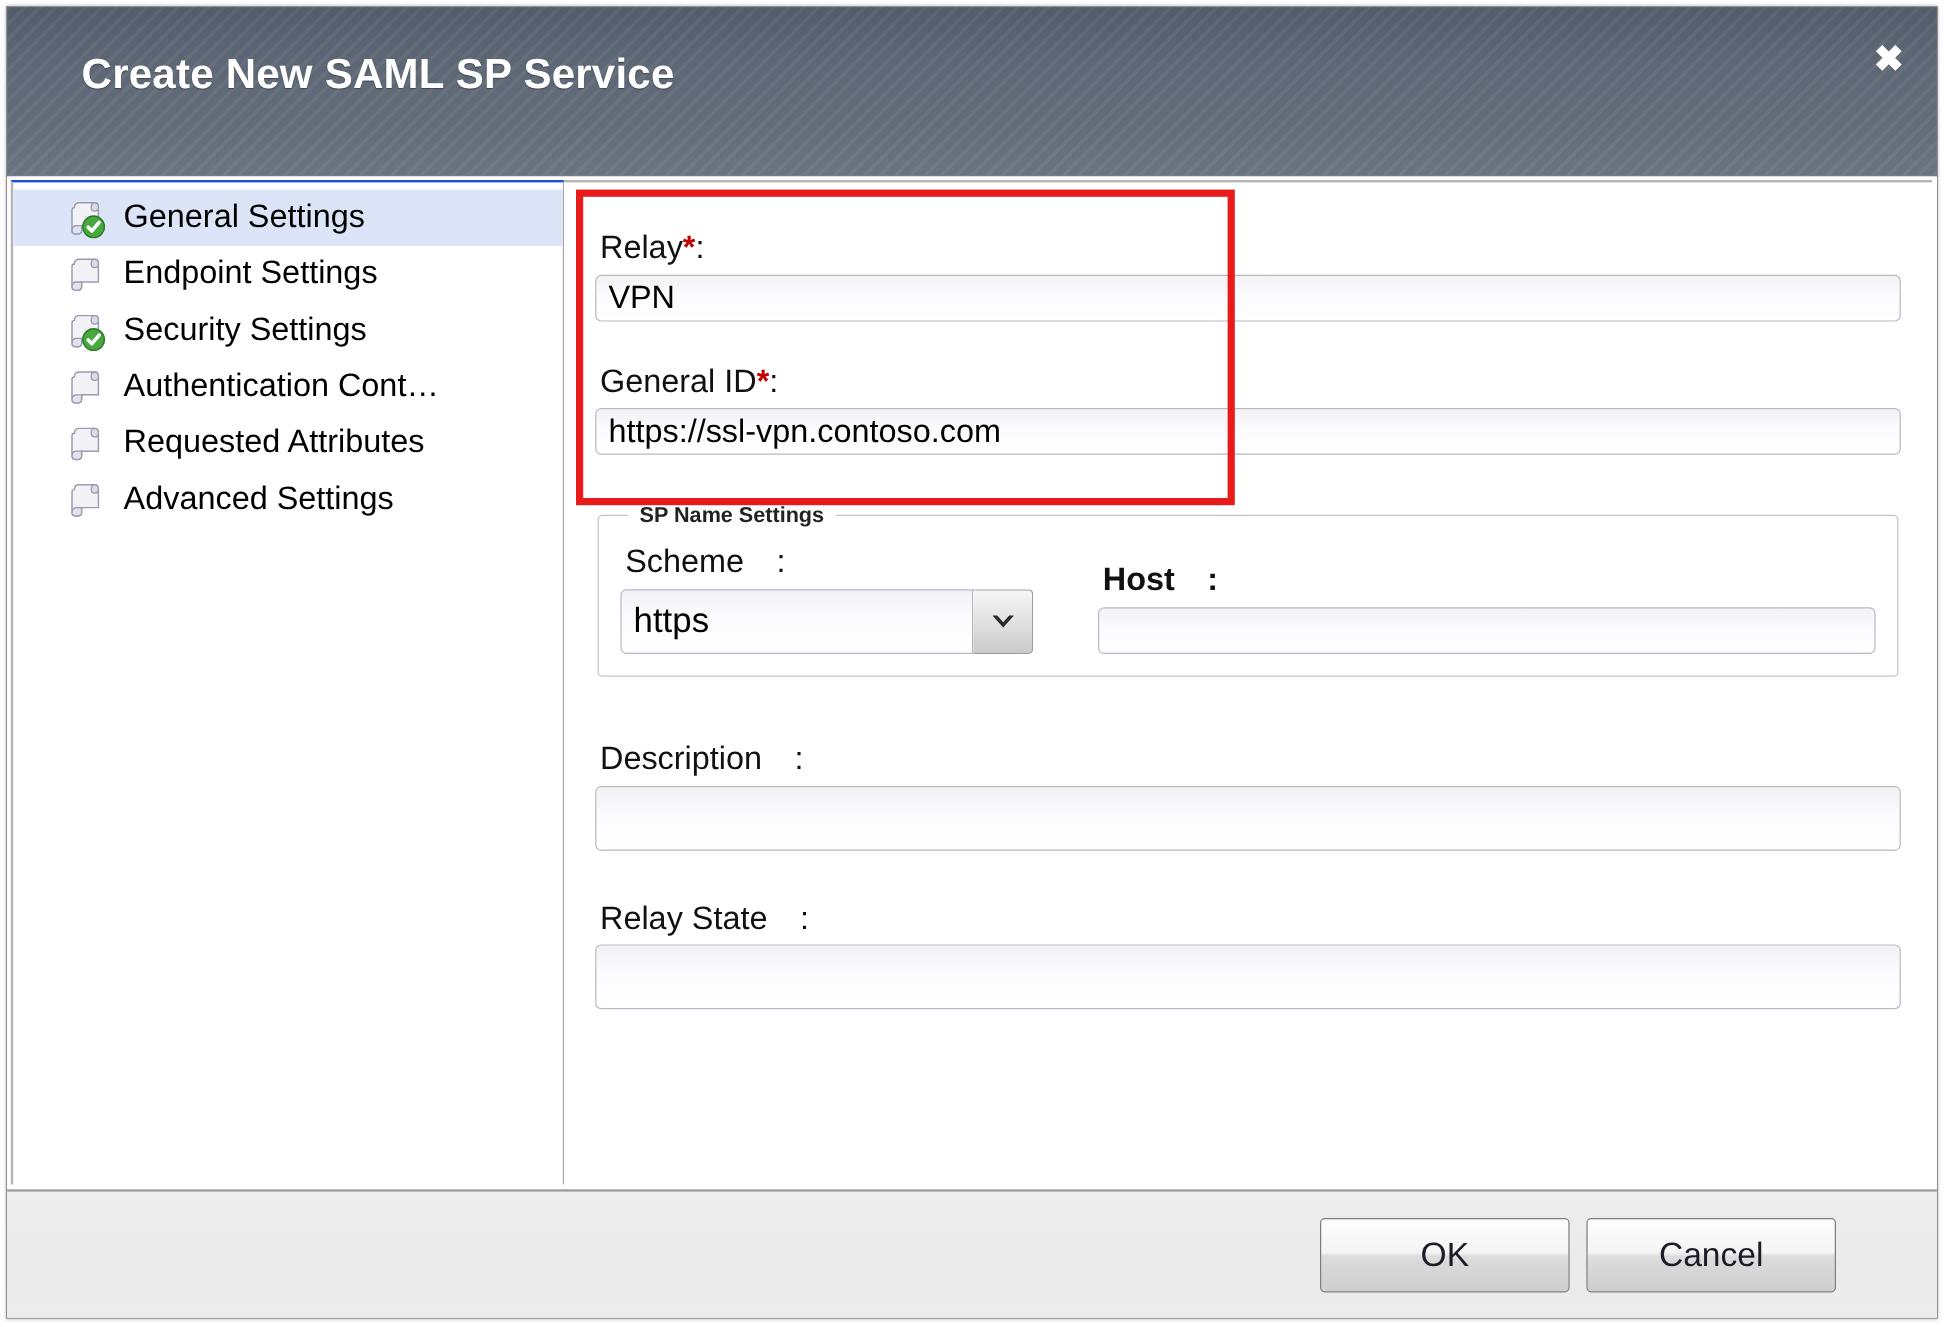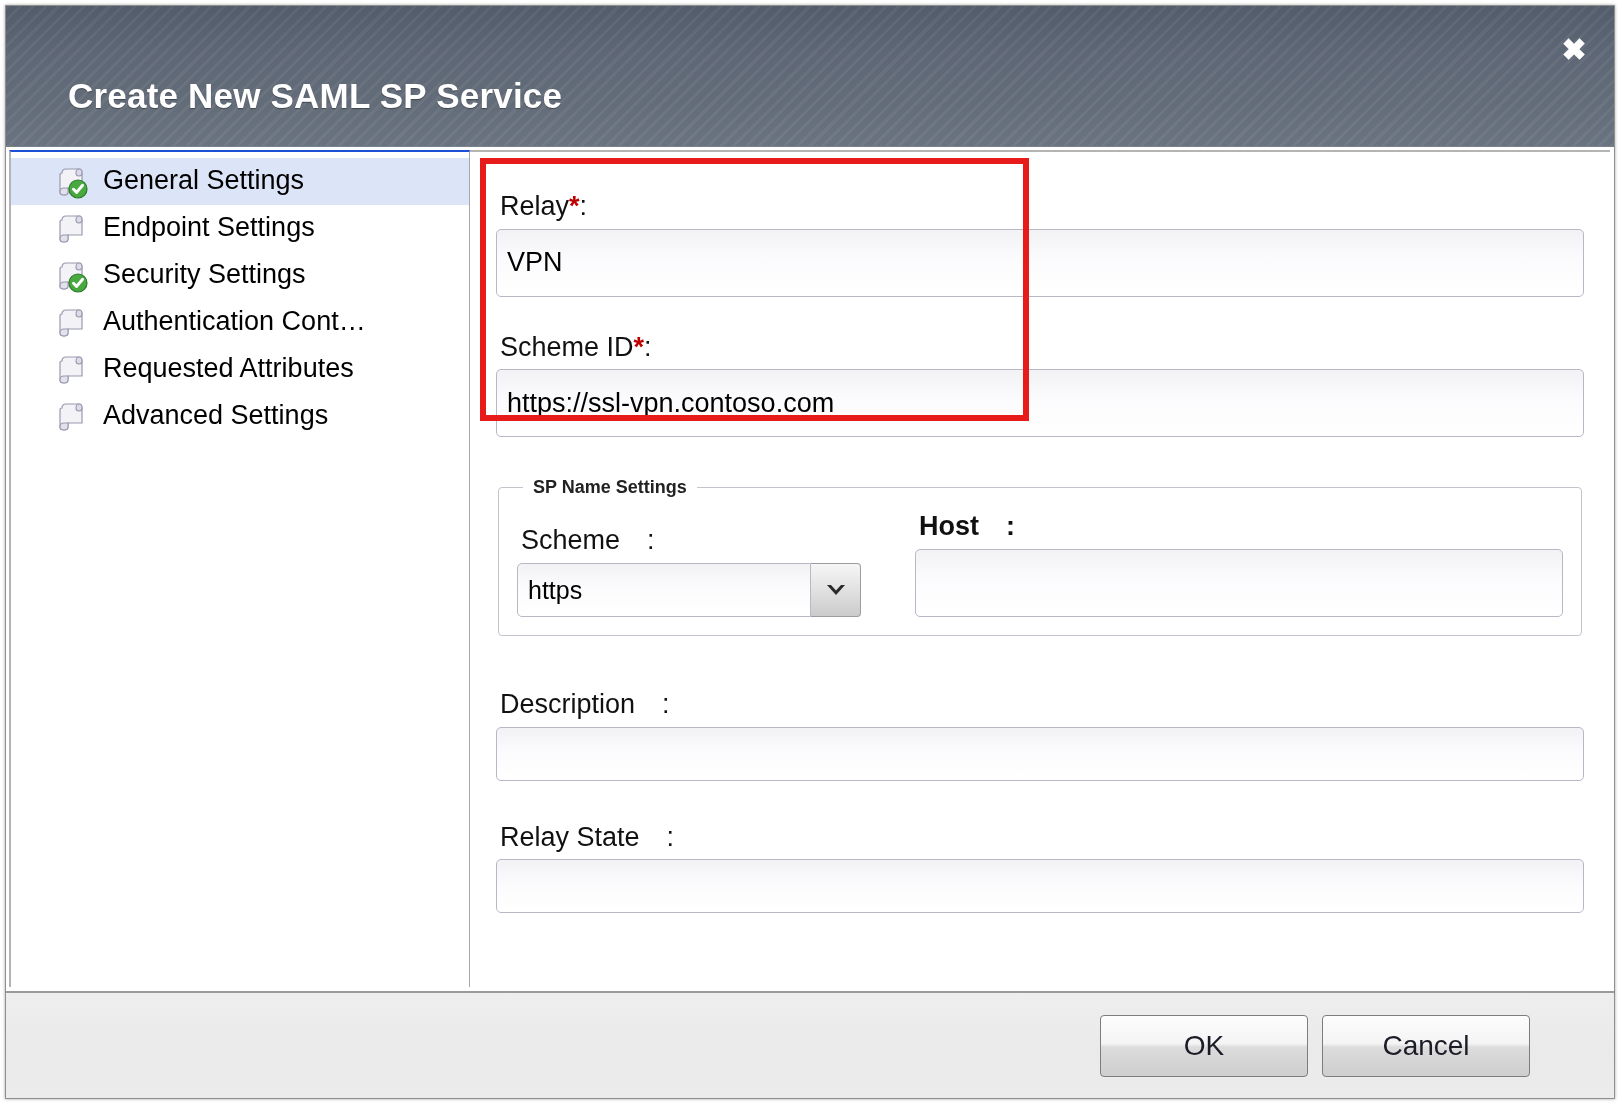--- a/index.html
+++ b/index.html
@@ -45,21 +45,21 @@
     border-bottom: 1px solid #777f8a;
     box-sizing: border-box;
   }
   #title-bar-inner {
     position: absolute;
     inset: 0;
   }
   #dialog-title {
     position: absolute;
     left: 62px;
-    top: 70px;
+    top: 36px;
     font-size: 35px;
     font-weight: bold;
     color: #ffffff;
     letter-spacing: 0.2px;
     white-space: nowrap;
     text-shadow: 0 1px 1px rgba(0,0,0,0.35);
   }
   #close-button {
     position: absolute;
     right: 22px;
@@ -147,21 +147,21 @@
     color: #111111;
     margin: 0 0 7px 4px;
     line-height: 1.1;
     white-space: nowrap;
   }
   .req-star { color: #c00000; font-weight: bold; }
 
   .text-input {
     box-sizing: border-box;
     width: 100%;
-    height: 68px;
+    height: 39px;
     border: 1px solid #b7b8c6;
     border-radius: 5px;
     background: linear-gradient(to bottom, #f2f2f5 0%, #fbfbfd 42%, #ffffff 100%);
     font-size: 27px;
     font-family: "Liberation Sans", sans-serif;
     color: #000000;
     padding: 0 10px;
     outline: none;
     display: flex;
     align-items: center;
@@ -212,21 +212,21 @@
     display: flex;
     width: 100%;
     height: 54px;
   }
   .select-value {
     flex: 1 1 auto;
     box-sizing: border-box;
     border: 1px solid #b7b8c6;
     border-radius: 5px 0 0 5px;
     background: linear-gradient(to bottom, #f2f2f5 0%, #fbfbfd 42%, #ffffff 100%);
-    font-size: 25px;
+    font-size: 29px;
     color: #000000;
     padding: 0 10px;
     display: flex;
     align-items: center;
   }
   .select-arrow {
     flex: 0 0 50px;
     box-sizing: border-box;
     border: 1px solid #9d9d9d;
     border-left: none;
@@ -363,21 +363,21 @@
       <div id="content-scroll">
 
         <div id="highlight-box"></div>
 
         <div id="name-group">
           <div class="field-label"><span>Relay</span><span class="req-star">*</span><span>:</span></div>
           <div class="text-input">VPN</div>
         </div>
 
         <div id="entity-group">
-          <div class="field-label"><span>Scheme ID</span><span class="req-star">*</span><span>:</span></div>
+          <div class="field-label"><span>General ID</span><span class="req-star">*</span><span>:</span></div>
           <div class="text-input">https://ssl-vpn.contoso.com</div>
         </div>
 
         <fieldset id="sp-name-fieldset">
           <legend id="sp-name-legend">SP Name Settings</legend>
 
           <div id="scheme-host-row">
             <div id="scheme-col">
               <div class="field-label">Scheme　:</div>
               <div class="select-wrap">

